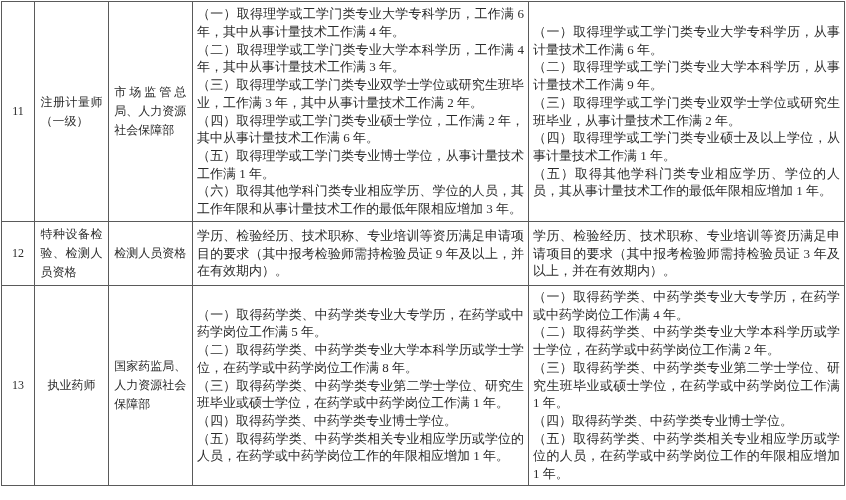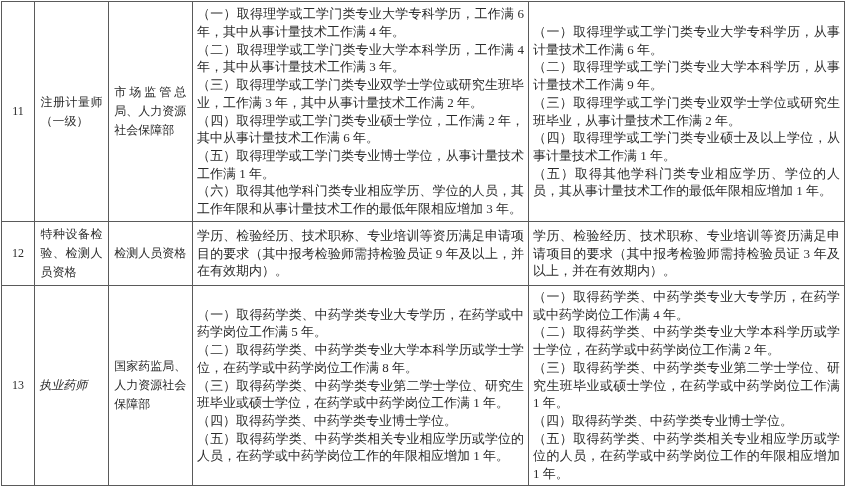--- a/index.html
+++ b/index.html
@@ -102,21 +102,21 @@
           <div class="cond-item">学历、检验经历、技术职称、专业培训等资历满足申请项目的要求（其中报考检验师需持检验员证 9 年及以上，并在有效期内）。</div>
         </td>
     <td class="cond-cell">
           <div class="cond-item">学历、检验经历、技术职称、专业培训等资历满足申请项目的要求（其中报考检验师需持检验员证 3 年及以上，并在有效期内）。</div>
         </td>
   </tr>
 
   <tr class="row-13">
     <td class="center-cell">13</td>
     <td class="center-cell">
-      <div class="name-block" style="width:auto;text-align:left;font-style:italic;">执业药师</div>
+      <div class="name-block" style="width:auto;text-align:center;">执业药师</div>
     </td>
     <td class="center-cell">
       <div class="dept-block">国家药监局、人力资源社会保障部</div>
     </td>
     <td class="cond-cell">
           <div class="cond-item">（一）取得药学类、中药学类专业大专学历，在药学或中药学岗位工作满 5 年。</div>
           <div class="cond-item">（二）取得药学类、中药学类专业大学本科学历或学士学位，在药学或中药学岗位工作满 8 年。</div>
           <div class="cond-item">（三）取得药学类、中药学类专业第二学士学位、研究生班毕业或硕士学位，在药学或中药学岗位工作满 1 年。</div>
           <div class="cond-item">（四）取得药学类、中药学类专业博士学位。</div>
           <div class="cond-item">（五）取得药学类、中药学类相关专业相应学历或学位的人员，在药学或中药学岗位工作的年限相应增加 1 年。</div>

